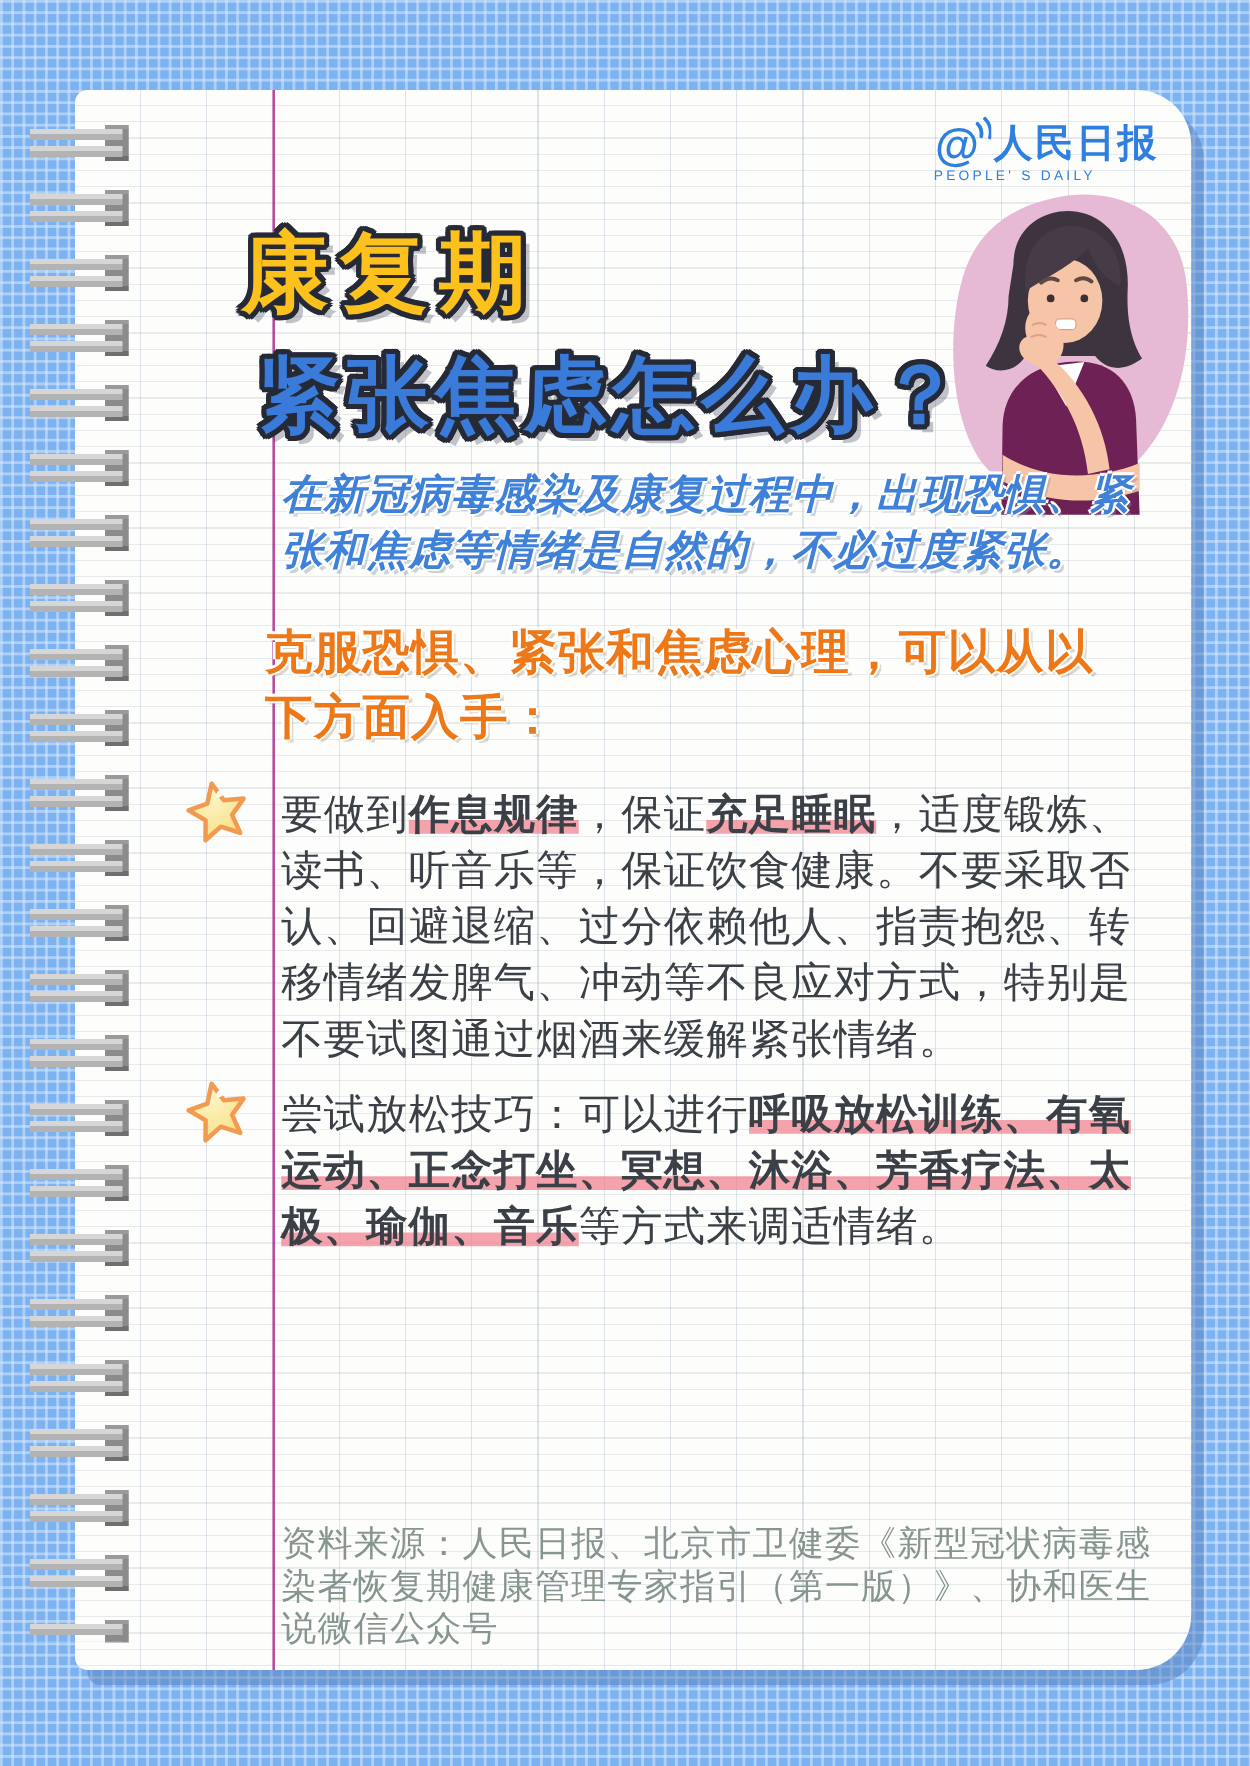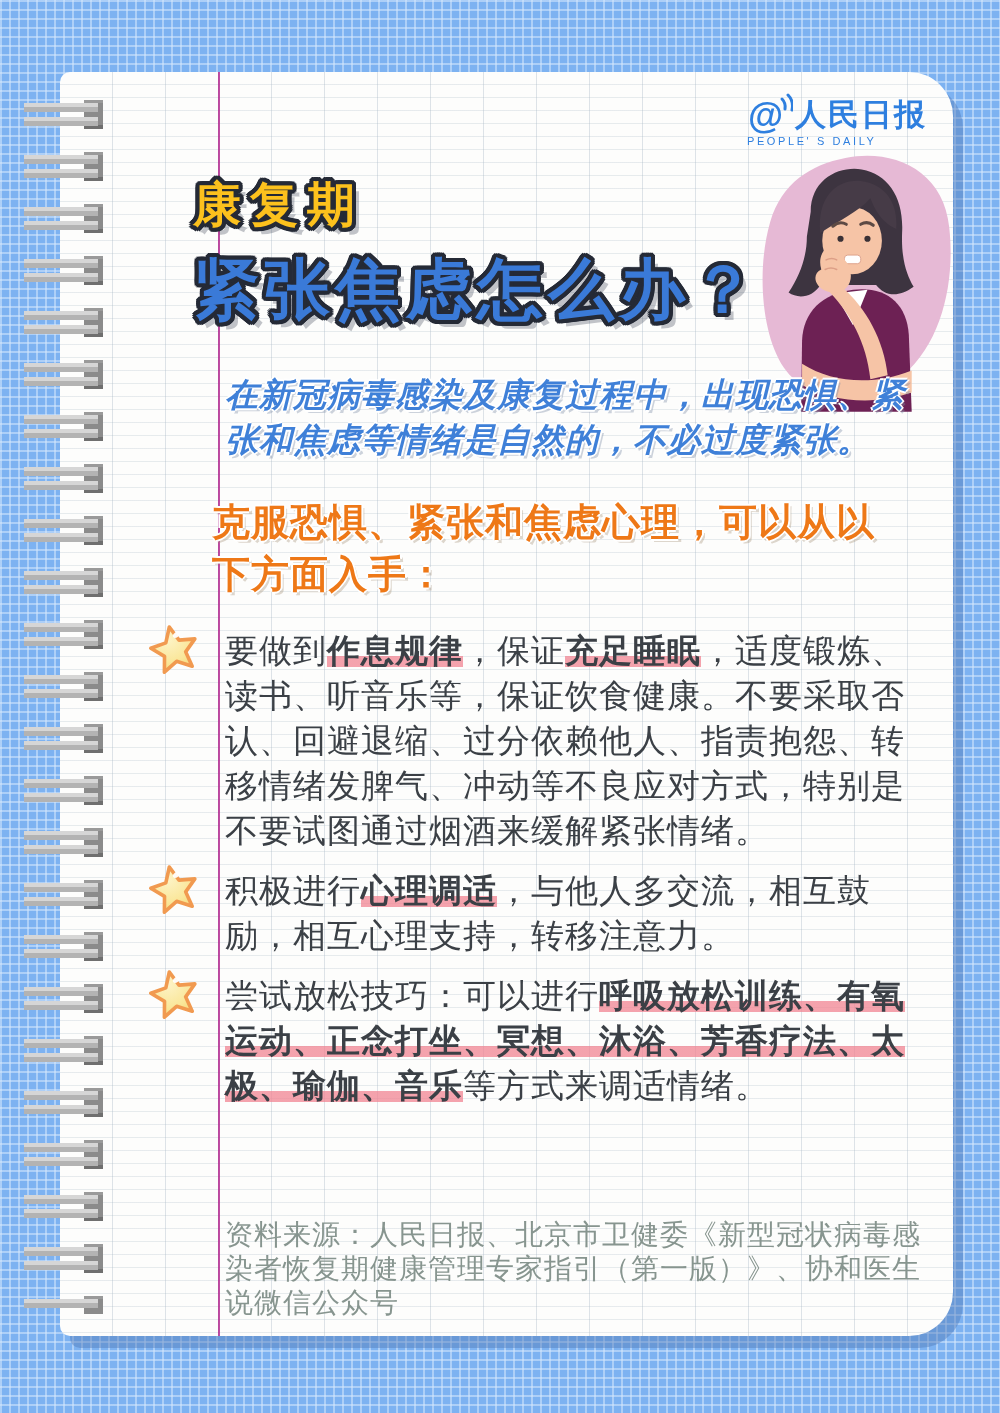--- a/index.html
+++ b/index.html
@@ -58,22 +58,22 @@
   
   .title{position:absolute;left:133px;top:104px;margin:0;z-index:3;font-weight:900;line-height:1.22;}
   .outlined{
     text-shadow:
       4px 0 0 #252a36,-4px 0 0 #252a36,0 4px 0 #252a36,0 -4px 0 #252a36,
       3px 3px 0 #252a36,-3px 3px 0 #252a36,3px -3px 0 #252a36,-3px -3px 0 #252a36,
       4px 2px 0 #252a36,4px -2px 0 #252a36,-4px 2px 0 #252a36,-4px -2px 0 #252a36,
       2px 4px 0 #252a36,-2px 4px 0 #252a36,2px -4px 0 #252a36,-2px -4px 0 #252a36,
       7px 7px 0 rgba(40,48,66,0.28);
   }
-  .title-line1{display:block;font-size:48px;color:#fcc11d;letter-spacing:9px;}
-  .title-line2{display:block;font-size:66px;color:#3a7ad8;letter-spacing:5px;margin-top:14px;}
+  .title-line1{display:block;font-size:70px;color:#fcc11d;letter-spacing:9px;}
+  .title-line2{display:block;font-size:66px;color:#3a7ad8;letter-spacing:5px;margin-top:14px;margin-left:13px;}
 
   
   .intro{
     position:absolute;left:165px;top:300px;width:700px;margin:0;z-index:2;
     font-size:33px;line-height:45px;letter-spacing:1px;font-weight:700;color:#3f80d8;
     text-shadow:2px 0 0 #fff,-2px 0 0 #fff,0 2px 0 #fff,0 -2px 0 #fff,3px 3px 0 rgba(130,145,170,0.4);
     font-style:italic;
   }
   .subheading{
     position:absolute;left:152px;top:424px;width:690px;margin:0;z-index:2;
@@ -164,38 +164,20 @@
         </defs>
         <g transform="rotate(-12 30 30)">
           <path d="M30 5 L37.5 21.5 L55 23.8 L42 35.8 L45.8 53 L30 44 L14.2 53 L18 35.8 L5 23.8 L22.5 21.5 Z" fill="url(#starGrad)" stroke="#f19a50" stroke-width="4" stroke-linejoin="round"></path>
           <ellipse cx="36" cy="15" rx="4.5" ry="2.8" fill="#ffffff" opacity="0.95" transform="rotate(-25 36 15)"></ellipse>
         </g>
       </svg>
     </span>
     <span class="tip-text"><span>要做到</span><span class="hl">作息规律</span><span>，保证</span><span class="hl">充足睡眠</span><span>，适度锻炼、读书、听音乐等，保证饮食健康。不要采取否认、回避退缩、过分依赖他人、指责抱怨、转移情绪发脾气、冲动等不良应对方式，特别是不要试图通过烟酒来缓解紧张情绪。</span></span>
   </li>
 
-  <li class="tip">
-    <span class="star">
-      <svg width="54" height="54" viewBox="0 0 60 60">
-        <defs>
-          <radialGradient id="starGrad" cx="42%" cy="28%" r="85%">
-            <stop offset="0%" stop-color="#fdf3c6"></stop>
-            <stop offset="60%" stop-color="#fae79b"></stop>
-            <stop offset="100%" stop-color="#f4d678"></stop>
-          </radialGradient>
-        </defs>
-        <g transform="rotate(-12 30 30)">
-          <path d="M30 5 L37.5 21.5 L55 23.8 L42 35.8 L45.8 53 L30 44 L14.2 53 L18 35.8 L5 23.8 L22.5 21.5 Z" fill="url(#starGrad)" stroke="#f19a50" stroke-width="4" stroke-linejoin="round"></path>
-          <ellipse cx="36" cy="15" rx="4.5" ry="2.8" fill="#ffffff" opacity="0.95" transform="rotate(-25 36 15)"></ellipse>
-        </g>
-      </svg>
-    </span>
-    <span class="tip-text"><span>积极进行</span><span class="hl">心理调适</span><span>，与他人多交流，相互鼓励，相互心理支持，转移注意力。</span></span>
-  </li>
 
   <li class="tip">
     <span class="star">
       <svg width="54" height="54" viewBox="0 0 60 60">
         <defs>
           <radialGradient id="starGrad" cx="42%" cy="28%" r="85%">
             <stop offset="0%" stop-color="#fdf3c6"></stop>
             <stop offset="60%" stop-color="#fae79b"></stop>
             <stop offset="100%" stop-color="#f4d678"></stop>
           </radialGradient>

